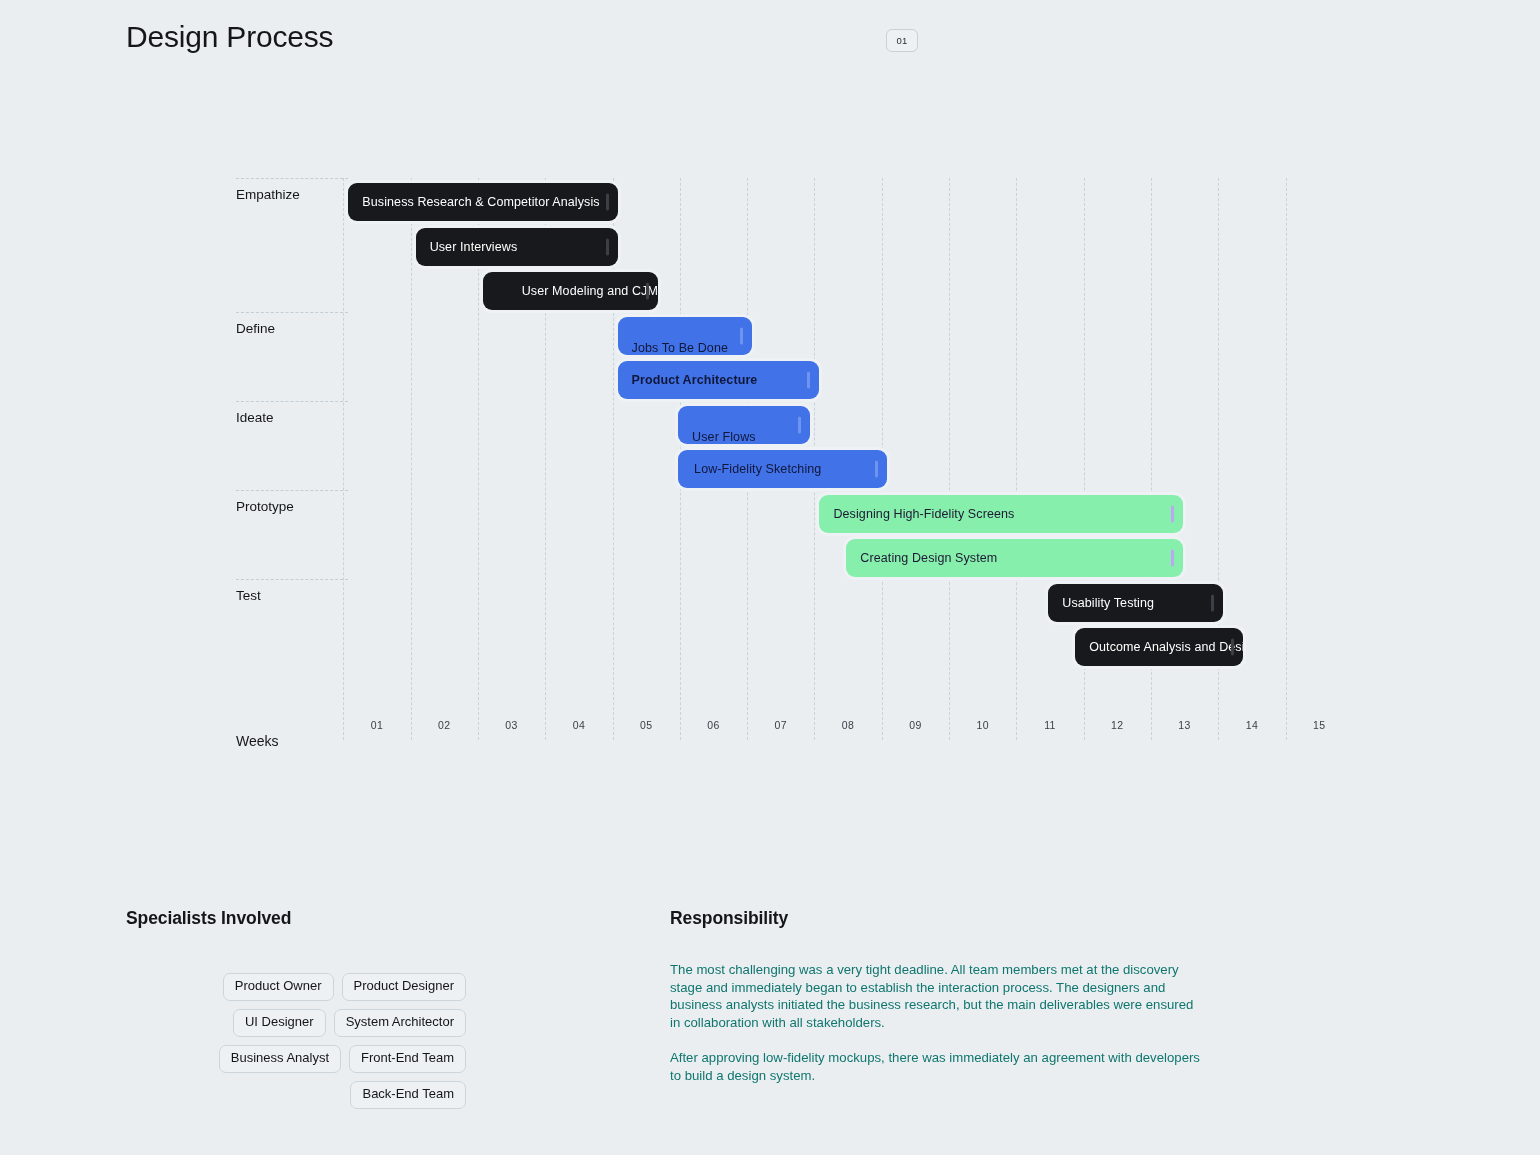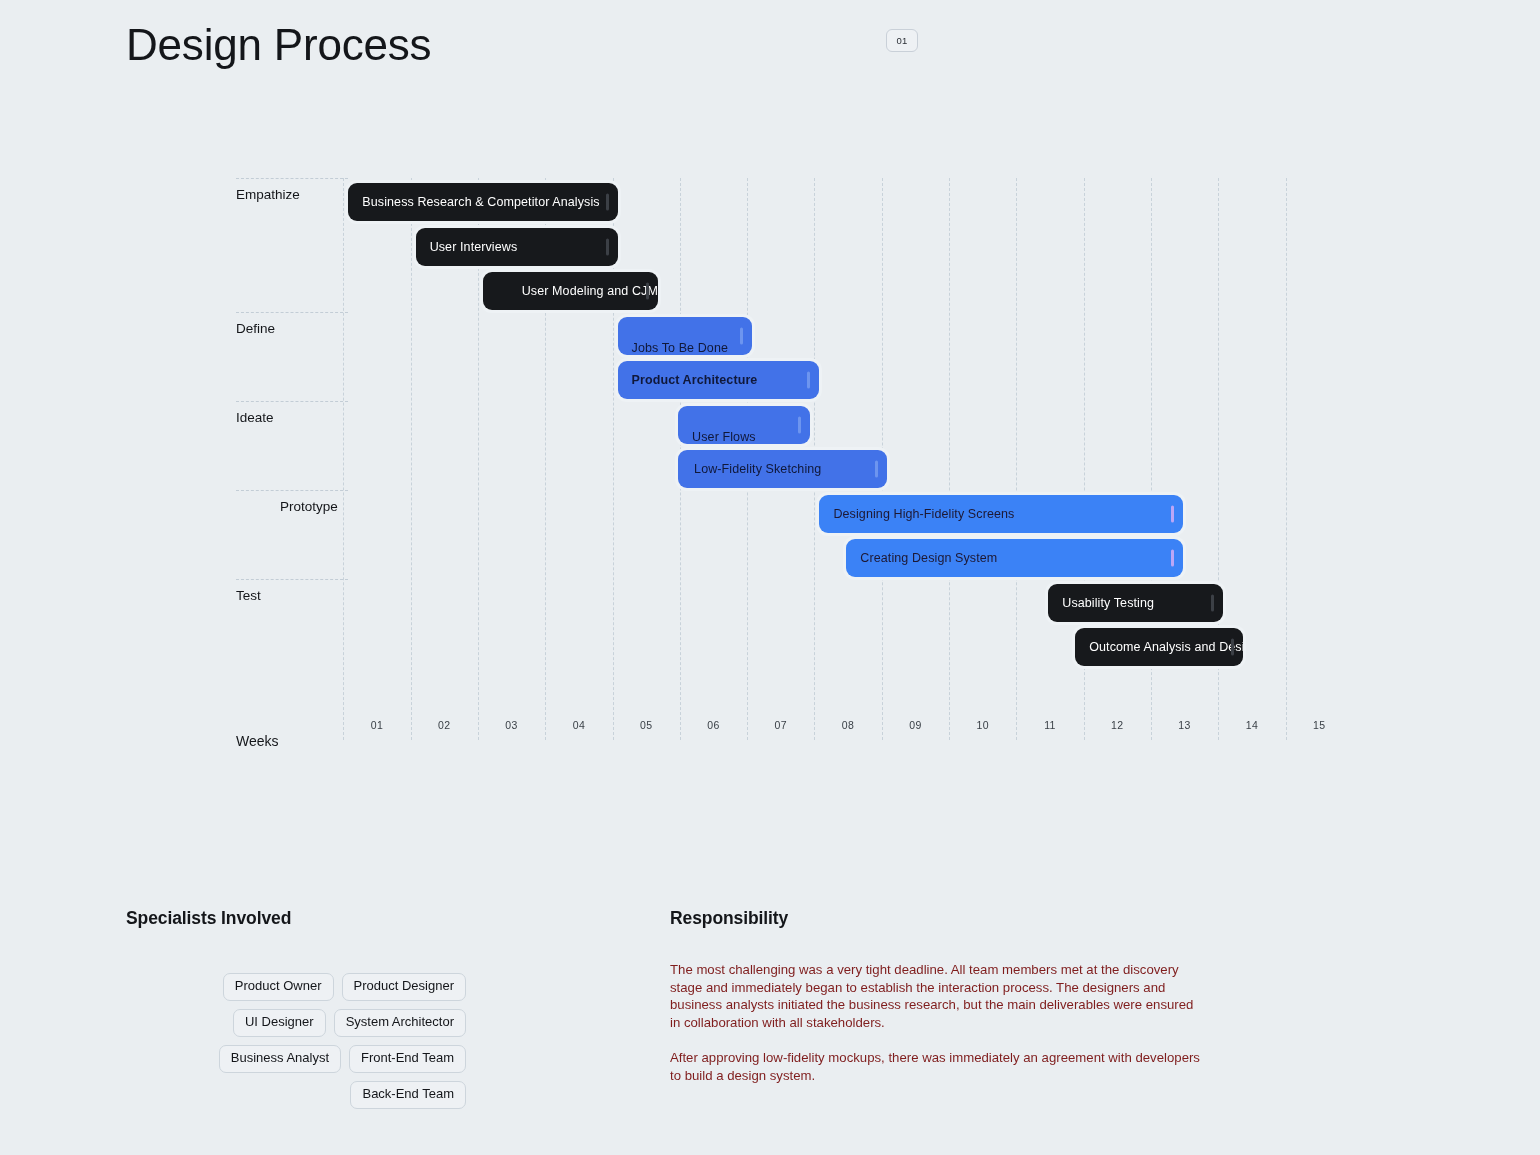--- a/index.html
+++ b/index.html
@@ -18,21 +18,21 @@
 
   
   #page-header {
     position: absolute;
     left: 0; top: 0;
     width: 1540px; height: 80px;
   }
   #page-title {
     position: absolute;
     left: 126px; top: 20px;
-    font-size: 44px;
+    font-size: 30px;
     font-weight: 400;
     letter-spacing: -0.2px;
     color: #14161a;
     white-space: nowrap;
   }
   #slide-badge {
     position: absolute;
     left: 886px; top: 29px;
     width: 30px; height: 21px;
     border: 1px solid #c9d0d8;
@@ -103,21 +103,21 @@
     align-items: center;
     box-sizing: border-box;
     padding-left: 14px;
     font-size: 12.5px;
     letter-spacing: 0.1px;
     white-space: nowrap;
     overflow: hidden;
   }
   .bar.dark  { background: #17191c; color: #ffffff; }
   .bar.blue  { background: #4272e8; color: #10183a; }
-  .bar.purple{ background: #3b82f6; color: #1d1833; }
+  .bar.purple{ background: #86efac; color: #1d1833; }
   .bar .handle {
     position: absolute;
     right: 9px;
     top: 50%;
     transform: translateY(-50%);
     width: 3px;
     height: 17px;
     border-radius: 2px;
   }
   .bar.dark   .handle { background: #3c4046; }
@@ -157,21 +157,21 @@
     padding: 5px 11px 6px 11px;
     font-size: 13px;
     color: #14161a;
     white-space: nowrap;
     line-height: 1.15;
   }
   #resp-title { margin-bottom: 32px; }
   .resp-para {
     font-size: 13.2px;
     line-height: 1.33;
-    color: #7f1d1d;
+    color: #0f766e;
     margin: 0 0 18px 0;
   }
   .resp-para:last-child { margin-bottom: 0; }
 </style>
 </head>
 <body>
 
 <div id="page-header">
   <div id="page-title">Design Process</div>
   <div id="slide-badge">01</div>
@@ -199,21 +199,21 @@
       <div class="hline" style="top: 0px;"></div>
       <div class="hline" style="top: 133.5px;"></div>
       <div class="hline" style="top: 222.5px;"></div>
       <div class="hline" style="top: 311.5px;"></div>
       <div class="hline" style="top: 400.5px;"></div>
     </div>
   <div id="row-labels">
       <div class="row-label" style="top: 9px;">Empathize</div>
       <div class="row-label" style="top: 142.5px;">Define</div>
       <div class="row-label" style="top: 231.5px; text-align: center;">Ideate</div>
-      <div class="row-label" style="top: 320.5px; margin-left: 44px;">Prototype</div>
+      <div class="row-label" style="top: 320.5px;">Prototype</div>
       <div class="row-label" style="top: 409.5px;">Test</div>
     </div>
   <div id="bars">
       <div class="bar dark" style="left: 112.35px; width: 269.2px; top: 5px;">
         <span>Business Research &amp; Competitor Analysis</span>
         <span class="handle"></span>
       </div>
       <div class="bar dark" style="left: 179.65px; width: 201.9px; top: 49.5px;">
         <span>User Interviews</span>
         <span class="handle"></span>

